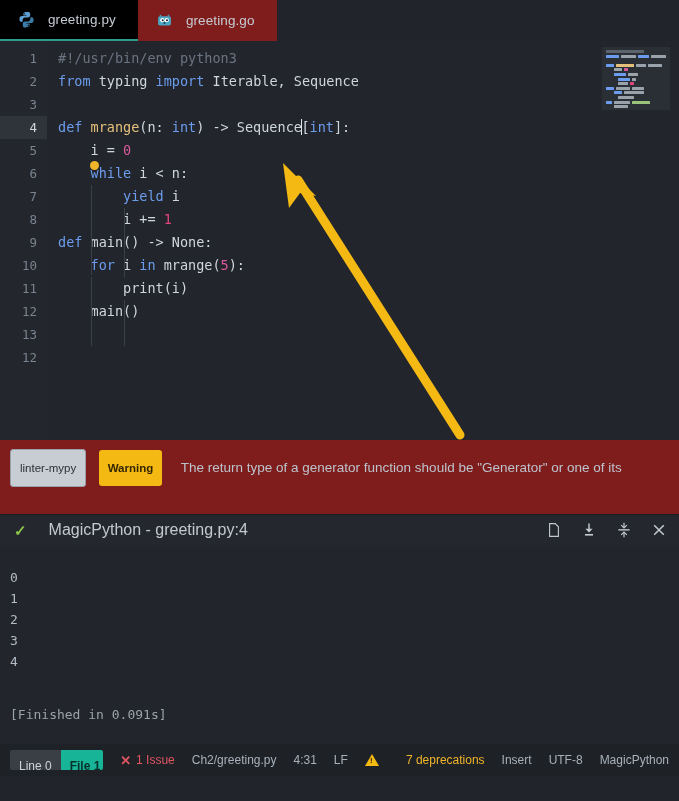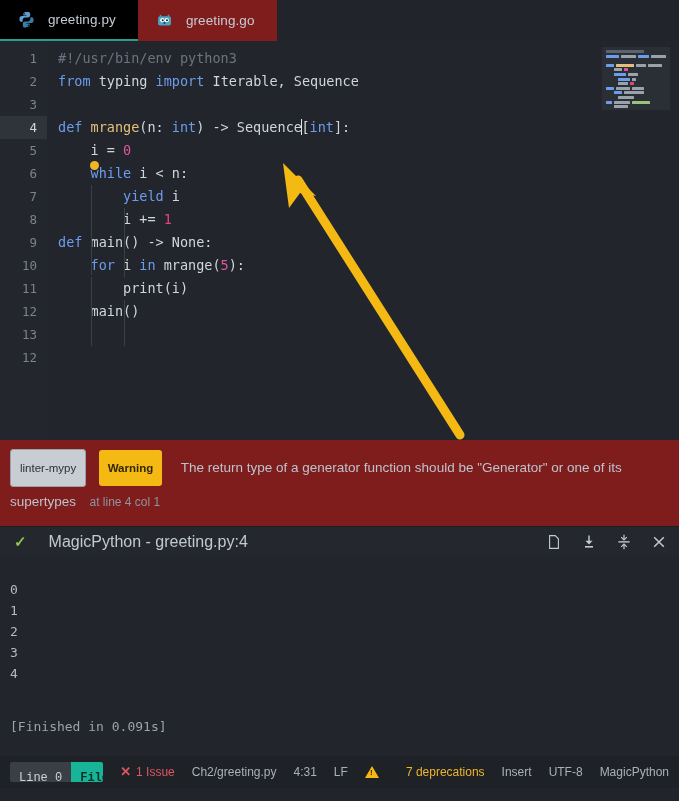--- a/index.html
+++ b/index.html
@@ -229,21 +229,20 @@
     color: #a9b0b9;
     gap: 0;
   }
   .sb-group { display: flex; align-items: stretch; height: 20px; border-radius: 2px; overflow: hidden; }
   .sb-cell {
     background: #3a3f46;
     color: #cdd3da;
     padding: 16px 9px;
     display: flex; align-items: center;
     white-space: nowrap;
-    font-family: Liberation Mono, monospace;
   }
   .sb-cell.accent { background: #17b497; color: #07302a; font-weight: 600; }
   .sb-item {
     display: flex; align-items: center; gap: 5px;
     margin-left: 17px; white-space: nowrap;
   }
   .sb-issue { color: #e05561; }
   .x-ico { color: #e05561; font-weight: 700; font-size: 13px; }
   .sb-depr { color: #f0b429; margin-left: 22px; }
   .tri {
@@ -398,24 +397,20 @@
         </div>
       </div>
   </div>
 
   <div class="linter">
     <div class="linter-line">
       <span class="badge badge-linter">linter-mypy</span>
       <span class="badge badge-warning">Warning</span>
       <span class="linter-text">The return type of a generator function should be "Generator" or one of its</span>
     </div>
-    <div class="linter-line">
-      <span class="linter-text2">supertypes</span>
-      <span class="linter-loc">at line 4 col 1</span>
-    </div>
   </div>
 
   <div class="build-header">
     <span class="check">✓</span>
     <span class="build-title">MagicPython - greeting.py:4</span>
     <div class="build-tools">
       <svg class="tool-ico" viewBox="0 0 20 20">
         <path d="M4.5 2h7l4 4v12h-11z" fill="none" stroke="#c2c9d1" stroke-width="1.4"></path>
       </svg>
       <svg class="tool-ico" viewBox="0 0 20 20">

